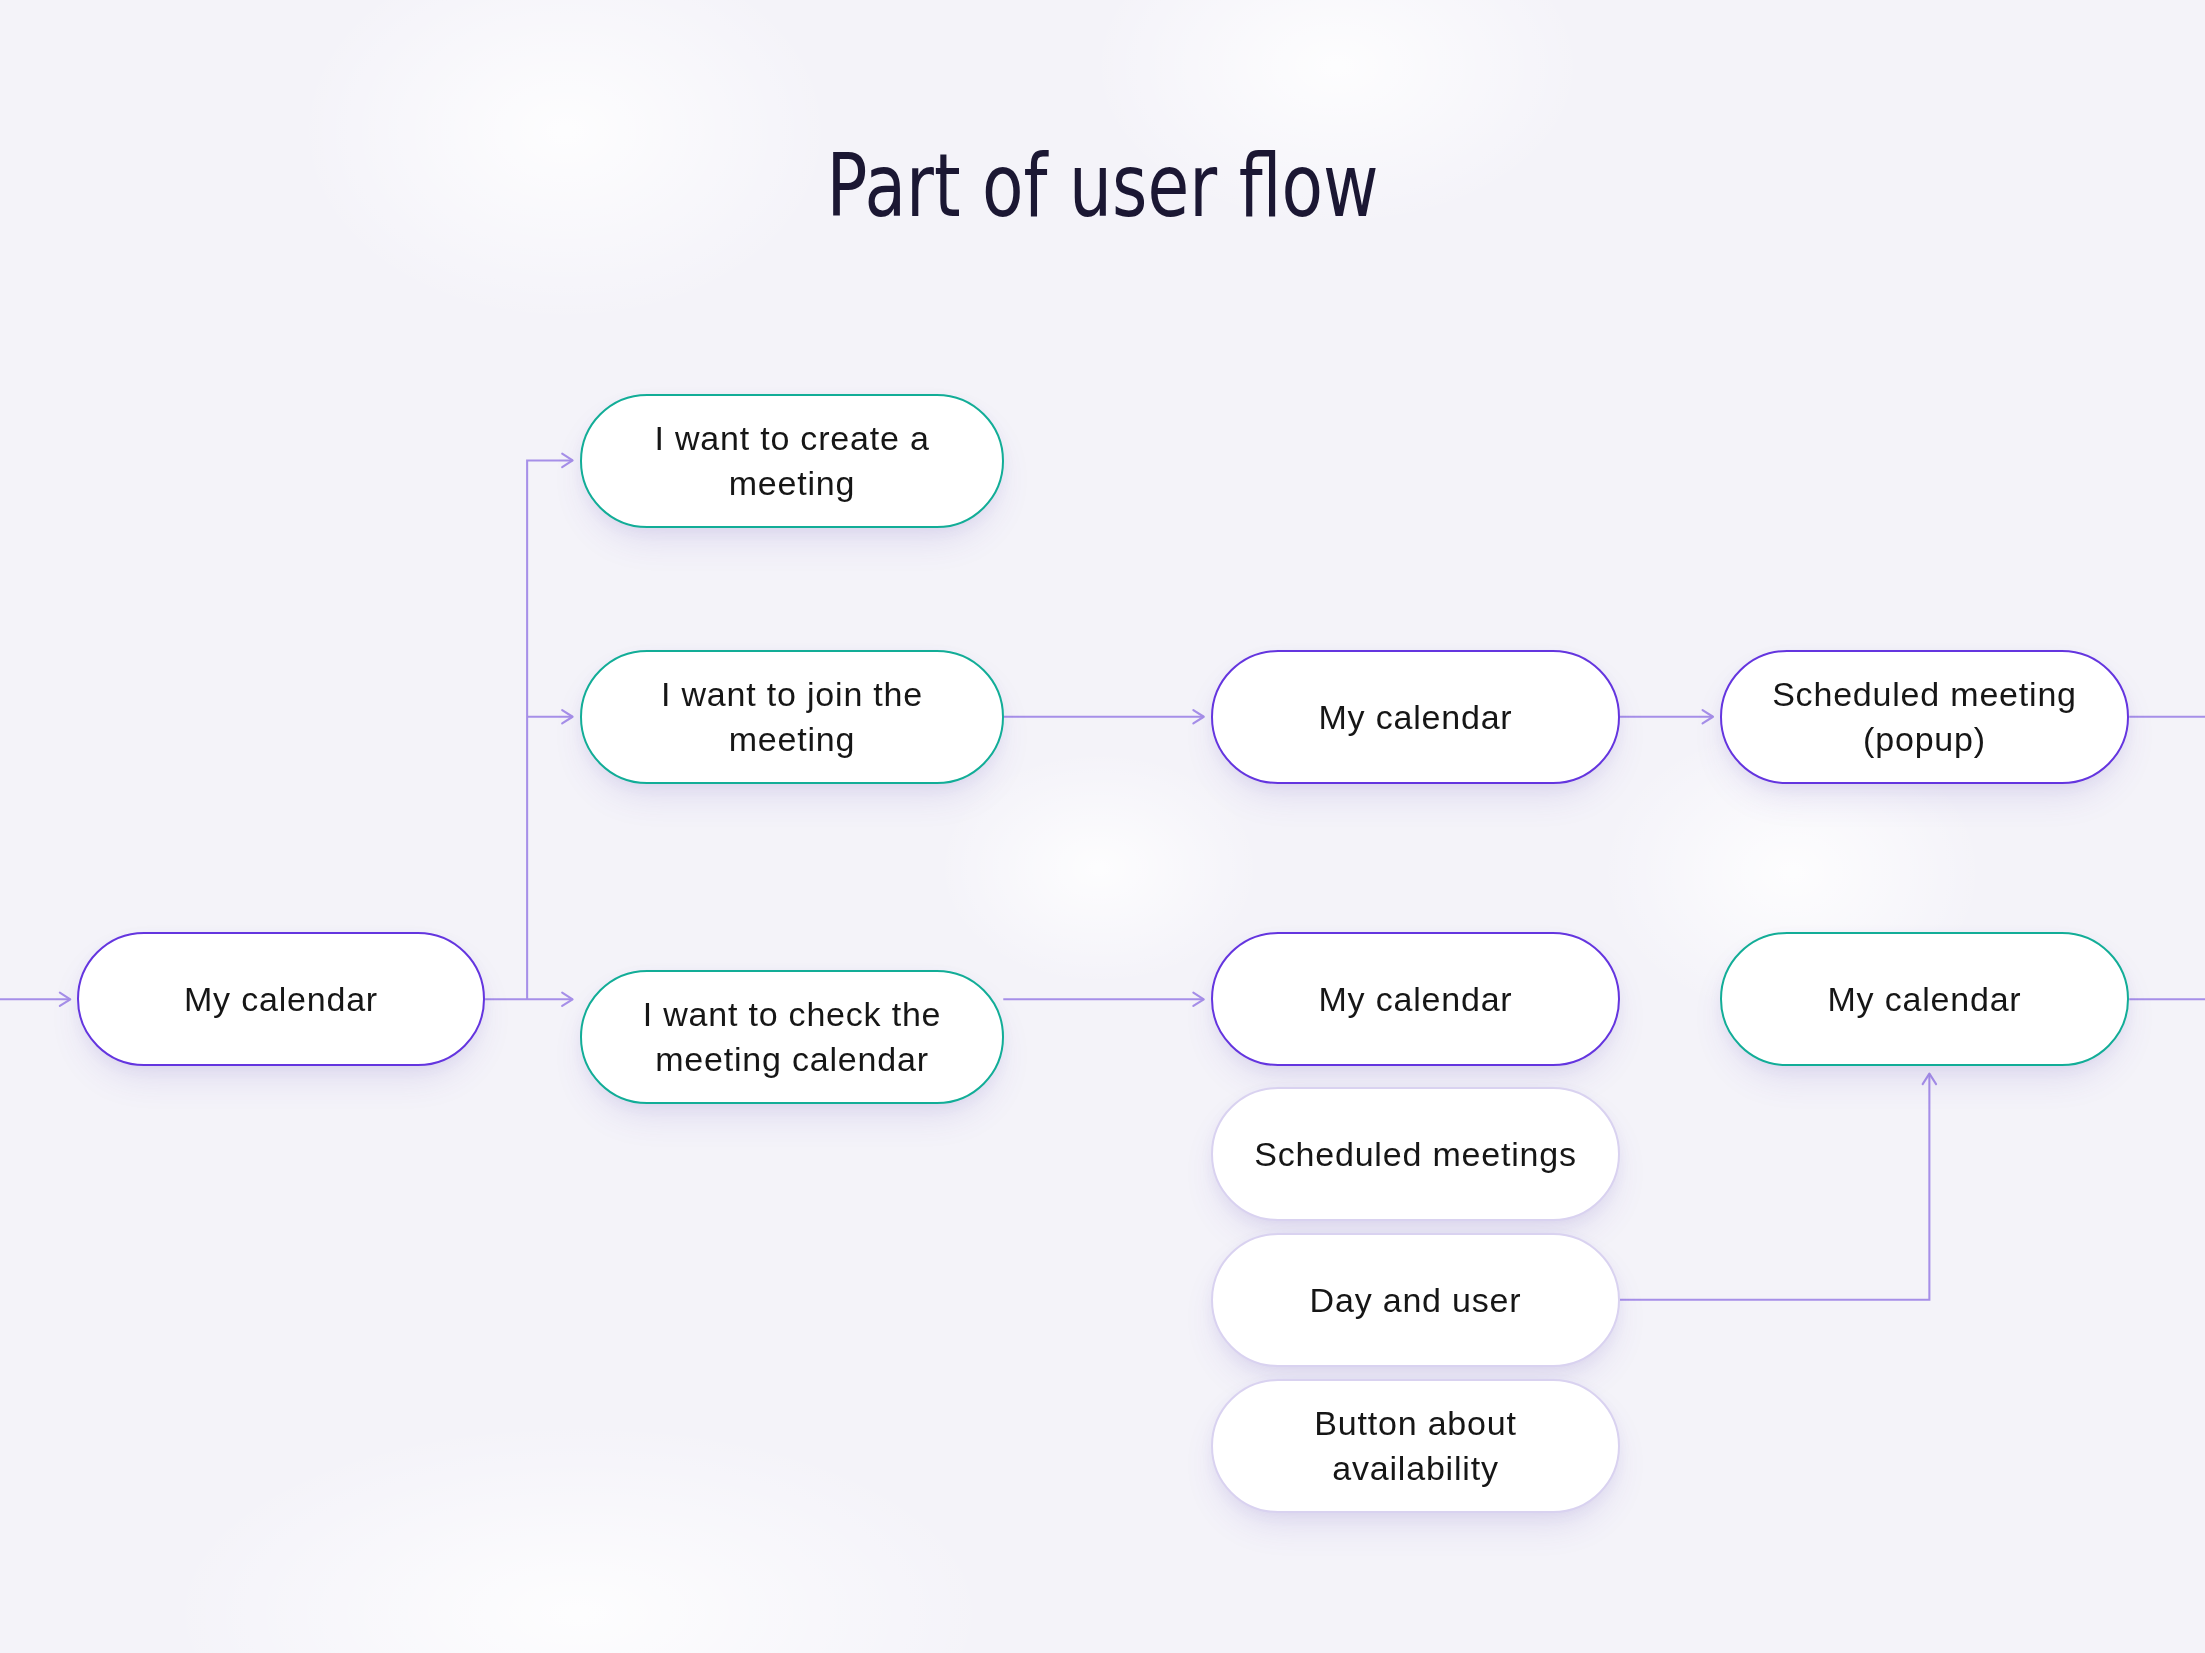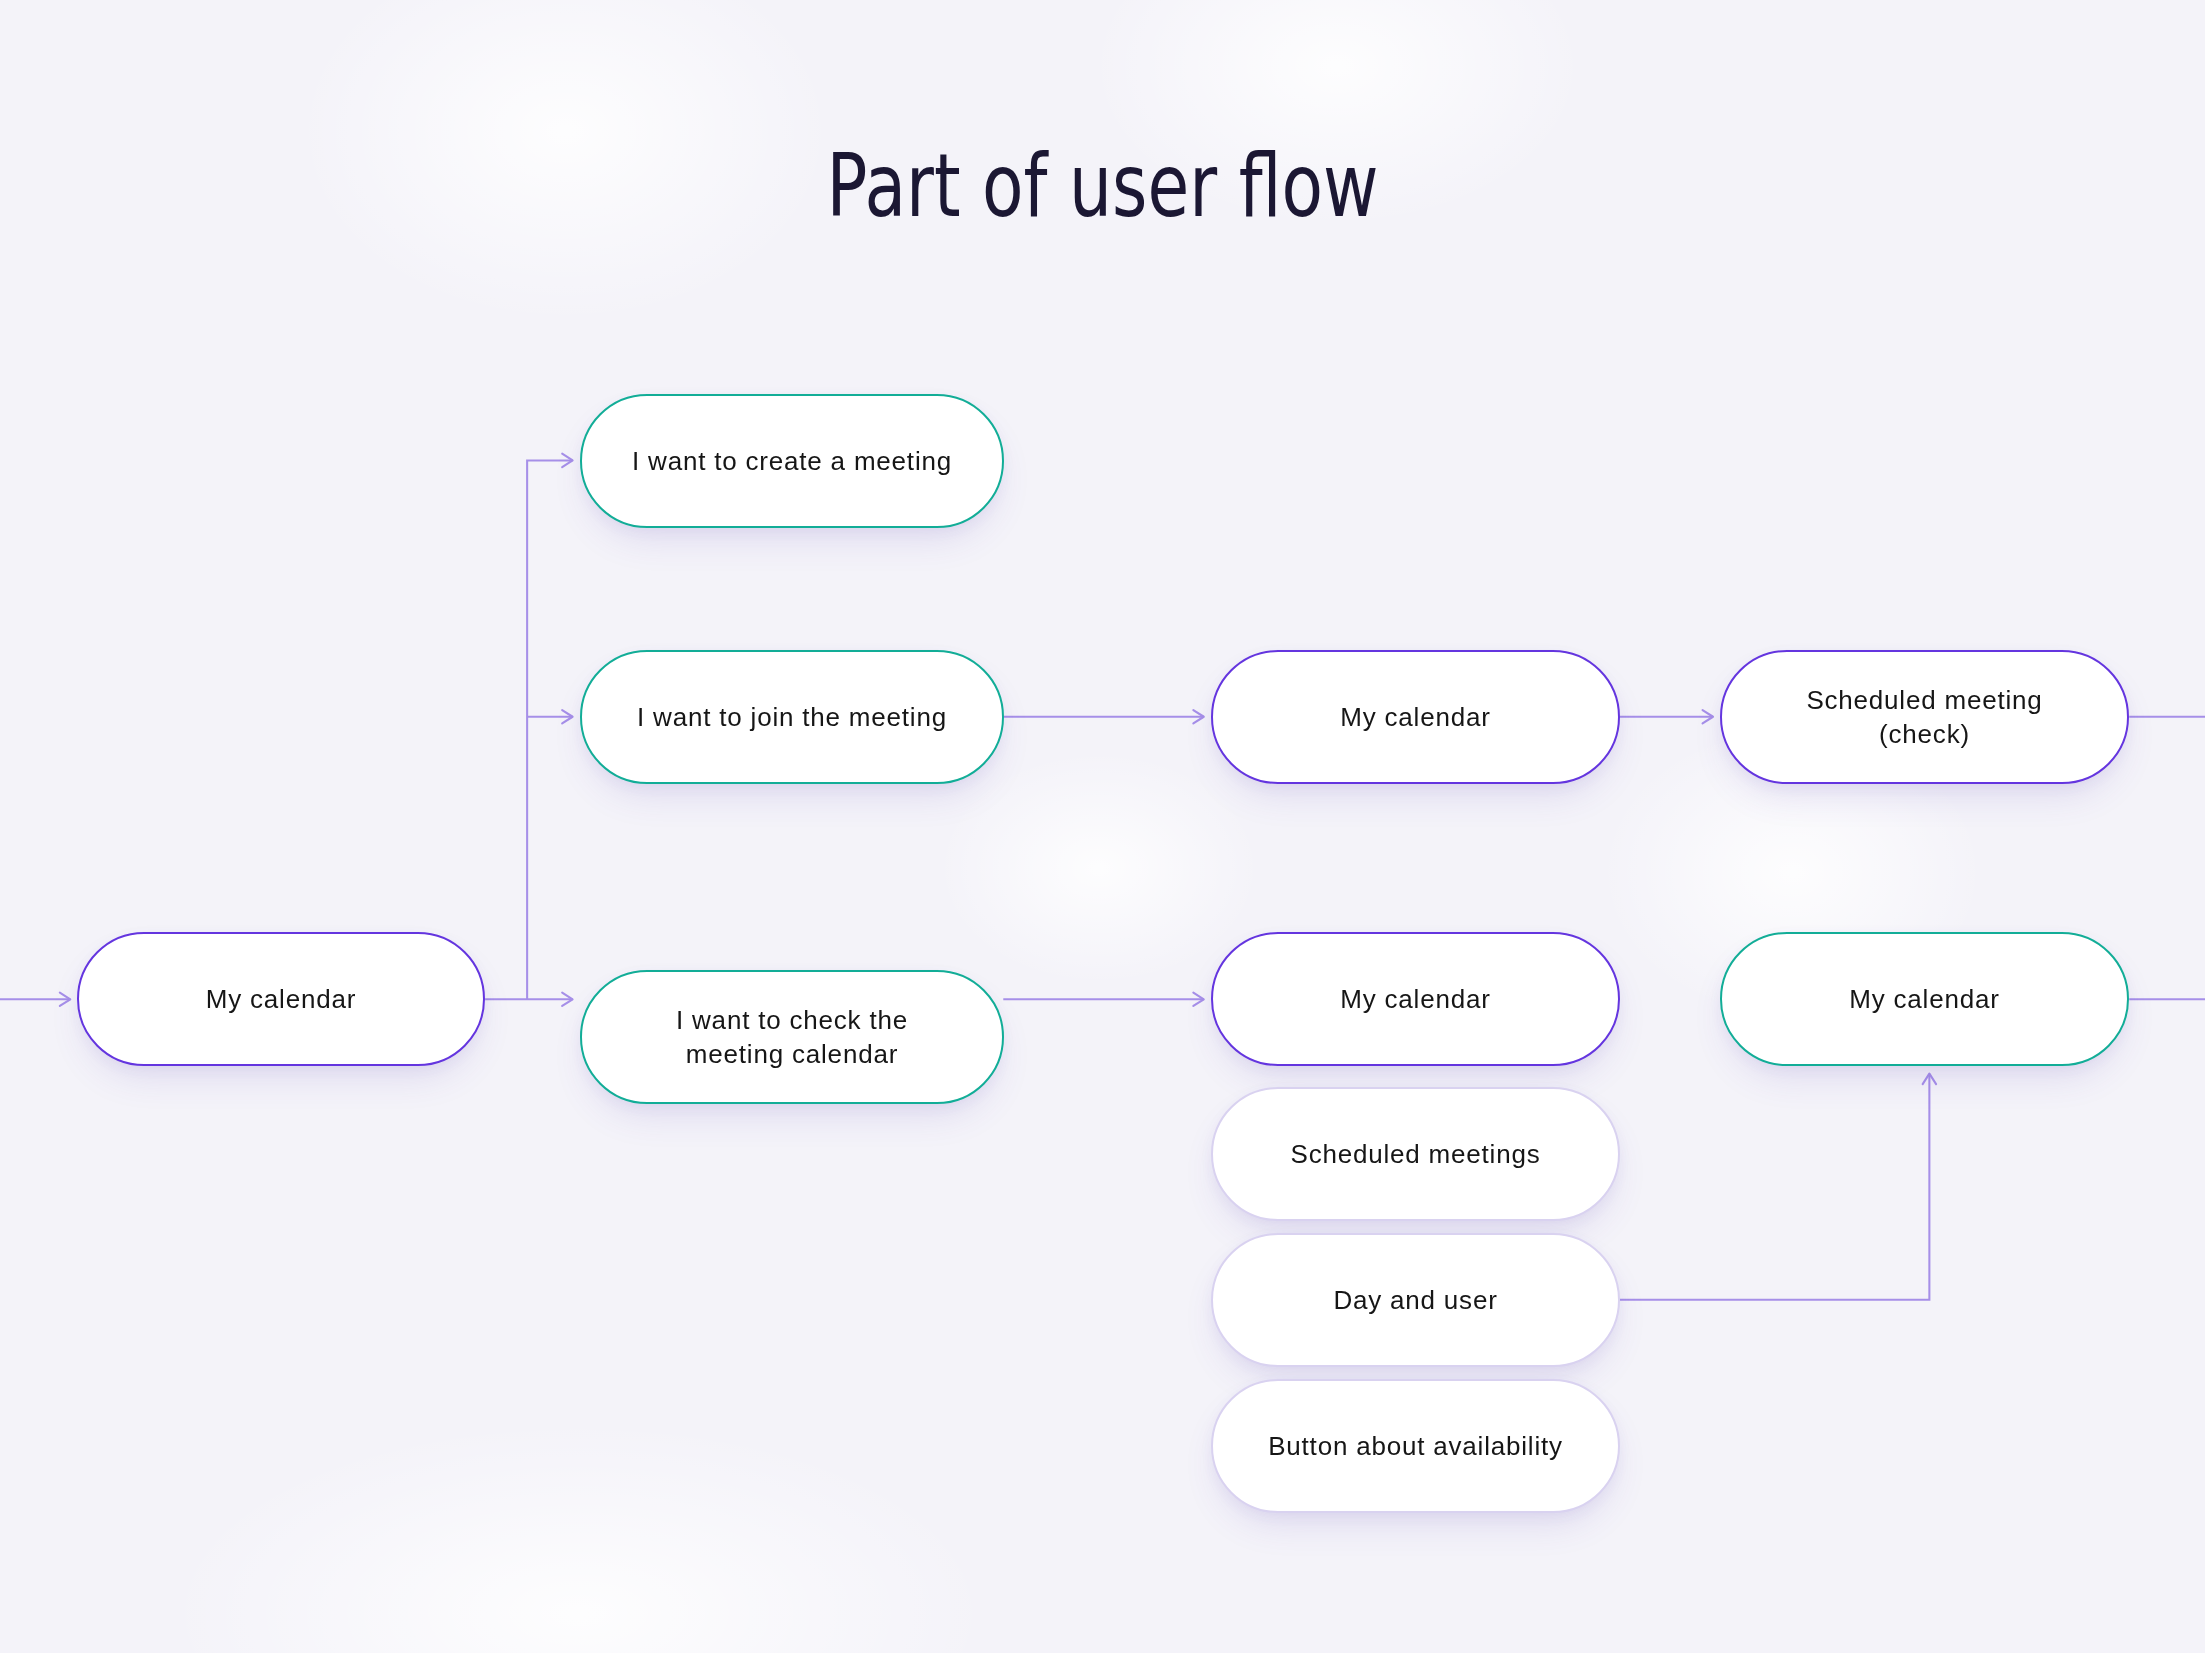--- a/index.html
+++ b/index.html
@@ -23,21 +23,21 @@
   .connector{fill:none;stroke:var(--c-connector,#A68FE8);stroke-width:3px;}
   .chev{fill:none;stroke:var(--c-connector,#A68FE8);stroke-width:2.8px;
         stroke-linecap:round;stroke-linejoin:round;}
 
   .node{position:absolute;display:flex;align-items:center;justify-content:center;
         background:var(--c-node-fill,#FFFFFF);border-radius:138px;box-sizing:border-box;
         box-shadow:0 18px 37px -9.6px rgba(86,60,180,.15), 0 4.1px 12.4px rgba(86,60,180,.05);}
   .node--purple{border:2.8px solid var(--c-purple-border,#6435DF);}
   .node--green{border:2.8px solid var(--c-green-border,#12AD97);}
   .node--light{border:2.1px solid var(--c-light-border,#D9D2F0);}
-  .node-label{font-size:26px;line-height:1.32;letter-spacing:0.8px;
+  .node-label{font-size:34px;line-height:1.32;letter-spacing:0.8px;
               color:var(--c-node-text,#161616);text-align:center;padding:0 16.5px;}
 
   .n-calendar-root{left:77px;top:932px;width:408px;height:134px;}
   .n-create{left:580px;top:394px;width:424px;height:134px;}
   .n-join{left:580px;top:650px;width:424px;height:134px;}
   .n-check{left:580px;top:932px;width:424px;height:134px;margin-top:38px;}
   .n-cal-join{left:1211px;top:650px;width:409px;height:134px;}
   .n-popup{left:1720px;top:650px;width:409px;height:134px;}
   .n-cal-check{left:1211px;top:932px;width:409px;height:134px;}
   .n-sched{left:1211px;top:1087px;width:409px;height:134px;}
@@ -93,21 +93,21 @@
 
   <div class="node node--green n-check">
     <span class="node-label">I want to check the meeting calendar</span>
   </div>
 
   <div class="node node--purple n-cal-join">
     <span class="node-label">My calendar</span>
   </div>
 
   <div class="node node--purple n-popup">
-    <span class="node-label">Scheduled meeting (check)</span>
+    <span class="node-label">Scheduled meeting (popup)</span>
   </div>
 
   <div class="node node--purple n-cal-check">
     <span class="node-label">My calendar</span>
   </div>
 
   <div class="node node--light n-sched">
     <span class="node-label">Scheduled meetings</span>
   </div>
 

